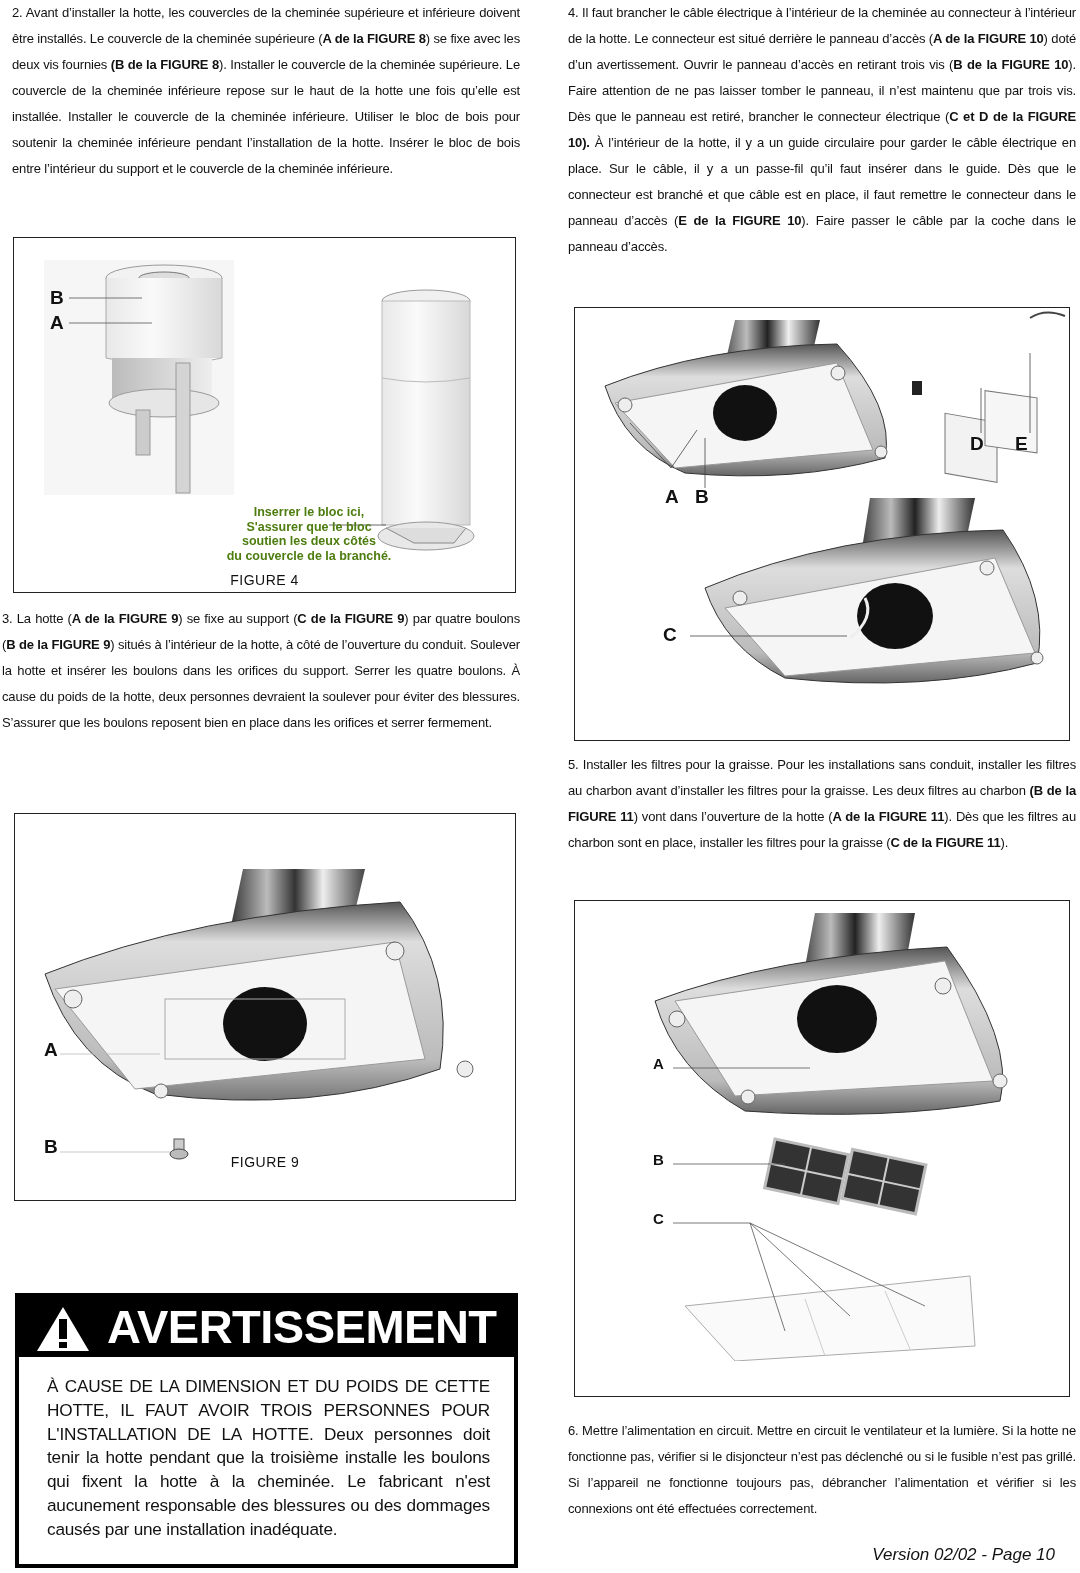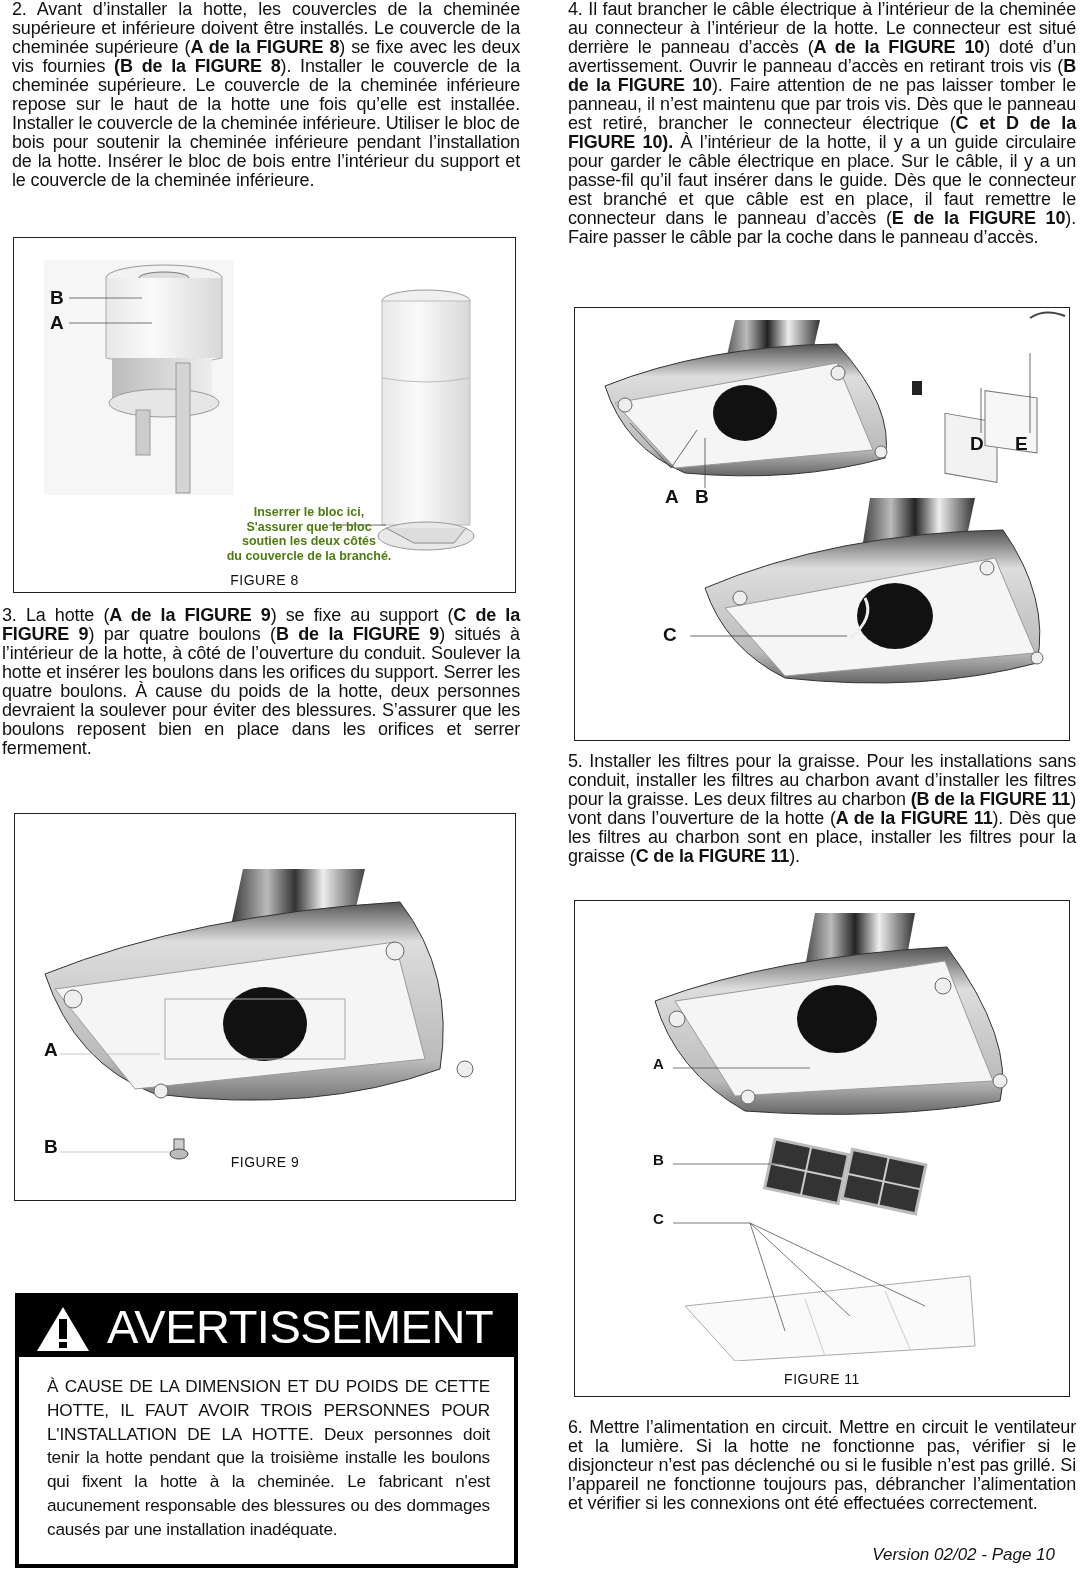--- a/index.html
+++ b/index.html
@@ -1,21 +1,21 @@
 <!DOCTYPE html>
 <html><head>
 <meta charset="utf-8">
 <style>
   html, body { margin: 0; padding: 0; background: #ffffff; }
   body {
     width: 1080px; height: 1573px; position: relative; overflow: hidden;
     font-family: "Liberation Sans", "DejaVu Sans", sans-serif; color: #111;
   }
   .para {
-    position: absolute; font-size: 18px; line-height: 19px;
+    position: absolute; font-size: 13px; line-height: 26px;
     text-align: justify; letter-spacing: -0.15px;
   }
   .para b { font-weight: bold; }
   .figbox {
     position: absolute; border: 1.5px solid #222; background: #fff; box-sizing: border-box;
   }
   .figcap {
     position: absolute; left: 0; right: 0; text-align: center;
     font-size: 14px; letter-spacing: 0.5px; color: #111;
   }
@@ -28,21 +28,21 @@
   }
   svg { position: absolute; }
   .warn-box {
     position: absolute; left: 15px; top: 1293px; width: 503px; height: 275px;
     border: 4px solid #000; box-sizing: border-box; background: #fff;
   }
   .warn-head {
     position: absolute; left: 0; top: 0; right: 0; height: 60px; background: #000;
   }
   .warn-title {
-    position: absolute; left: 88px; top: 4px; color: #fff; font-weight: normal;
+    position: absolute; left: 88px; top: 4px; color: #fff; font-weight: bold;
     font-size: 47px; letter-spacing: -0.5px; line-height: 52px;
   }
   .warn-text {
     position: absolute; left: 28px; right: 24px; top: 78px;
     font-size: 17.2px; line-height: 23.8px; text-align: justify; letter-spacing: -0.2px;
   }
   .footer {
     position: absolute; right: 25px; top: 1545px; font-size: 17px; font-style: italic;
   }
 </style>
@@ -85,21 +85,21 @@
     <line x1="315" y1="287" x2="372" y2="287" stroke="#444" stroke-width="0.8"></line>
   </svg>
   <span class="lbl" style="left:36px; top:49px;">B</span>
   <span class="lbl" style="left:36px; top:74px;">A</span>
   <div class="note" style="left:205px; top:267px; width:180px;">
     <div>Inserrer le bloc ici,</div>
     <div>S'assurer que le bloc</div>
     <div>soutien les deux côtés</div>
     <div>du couvercle de la branché.</div>
   </div>
-  <div class="figcap" style="top:334px;">FIGURE  8</div>
+  <div class="figcap" style="top:334px;">FIGURE  4</div>
 </div>
 
 <div class="para" style="left:2px; top:606px; width:518px;"><span>3. La hotte (</span><b>A de la FIGURE 9</b><span>) se fixe au support (</span><b>C de la FIGURE 9</b><span>) par quatre boulons (</span><b>B de la FIGURE 9</b><span>) situés à l’intérieur de la hotte, à côté de l’ouverture du conduit. Soulever la hotte et insérer les boulons dans les orifices du support. Serrer les quatre boulons. À cause du poids de la hotte, deux personnes devraient la soulever pour éviter des blessures. S’assurer que les boulons reposent bien en place dans les orifices et serrer fermement.</span></div>
 
 <div class="figbox" style="left:14px; top:813px; width:502px; height:388px;">
   <svg width="500" height="360" viewBox="0 0 500 360" style="left:0;top:0;">
     <defs>
       <linearGradient id="pipe9" x1="0" x2="1">
         <stop offset="0" stop-color="#222"></stop>
           <stop offset="0.3" stop-color="#bbb"></stop>
@@ -243,18 +243,17 @@
     <line x1="230" y1="398" x2="250" y2="455" stroke="#ccc"></line>
     <line x1="310" y1="390" x2="335" y2="448" stroke="#ccc"></line>
     <line x1="98" y1="322" x2="175" y2="322" stroke="#555" stroke-width="0.8"></line>
     <line x1="175" y1="322" x2="210" y2="430" stroke="#555" stroke-width="0.8"></line>
     <line x1="175" y1="322" x2="275" y2="415" stroke="#555" stroke-width="0.8"></line>
     <line x1="175" y1="322" x2="350" y2="405" stroke="#555" stroke-width="0.8"></line>
   </svg>
   <span class="lbl" style="left:78px; top:154px; font-size:15px;">A</span>
   <span class="lbl" style="left:78px; top:250px; font-size:15px;">B</span>
   <span class="lbl" style="left:78px; top:309px; font-size:15px;">C</span>
-  <div class="figcap" style="top:470px;">FIGURE  11</div>
 </div>
 
 <div class="para" style="left:568px; top:1418px; width:508px;"><span>6. Mettre l’alimentation en circuit. Mettre en circuit le ventilateur et la lumière. Si la hotte ne fonctionne pas, vérifier si le disjoncteur n’est pas déclenché ou si le fusible n’est pas grillé. Si l’appareil ne fonctionne toujours pas, débrancher l’alimentation et vérifier si les connexions ont été effectuées correctement.</span></div>
 
 <div class="footer">Version 02/02 - Page 10</div>
 
 </body></html>

